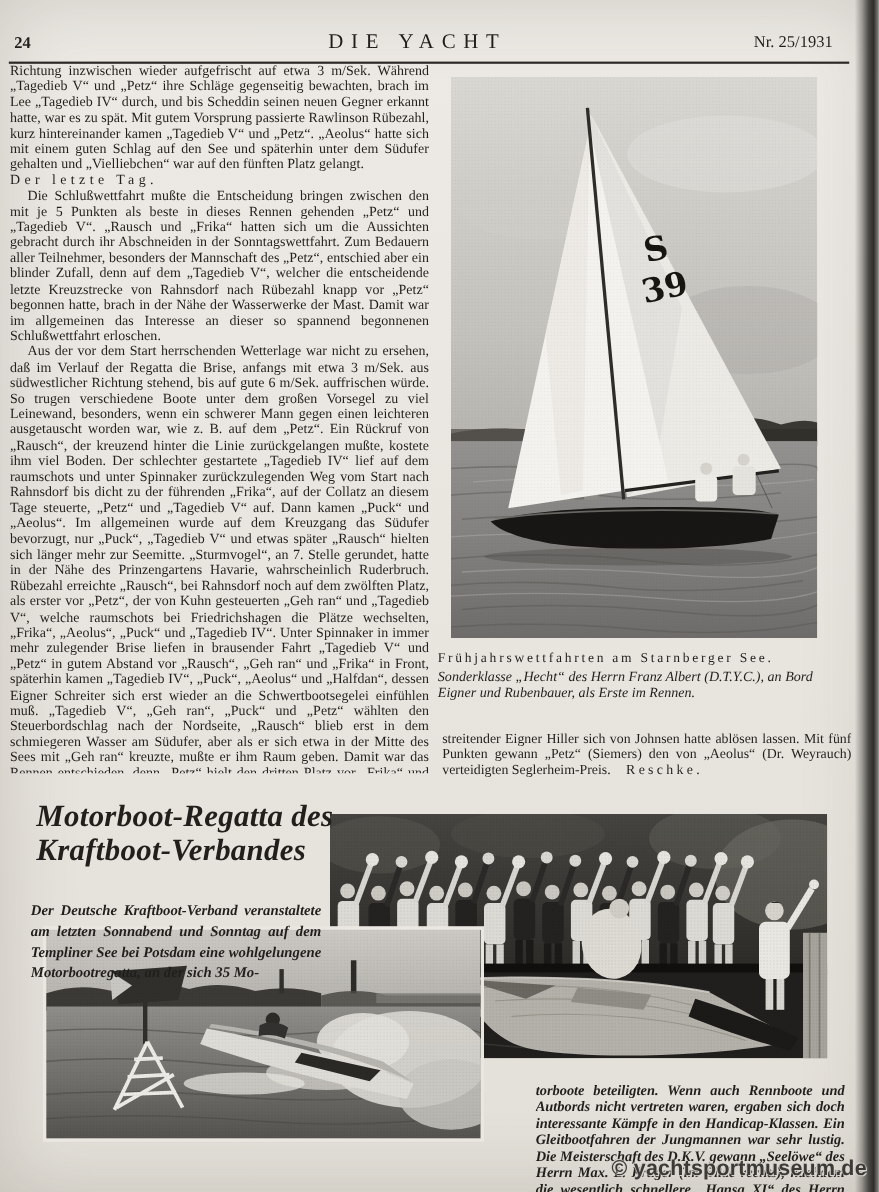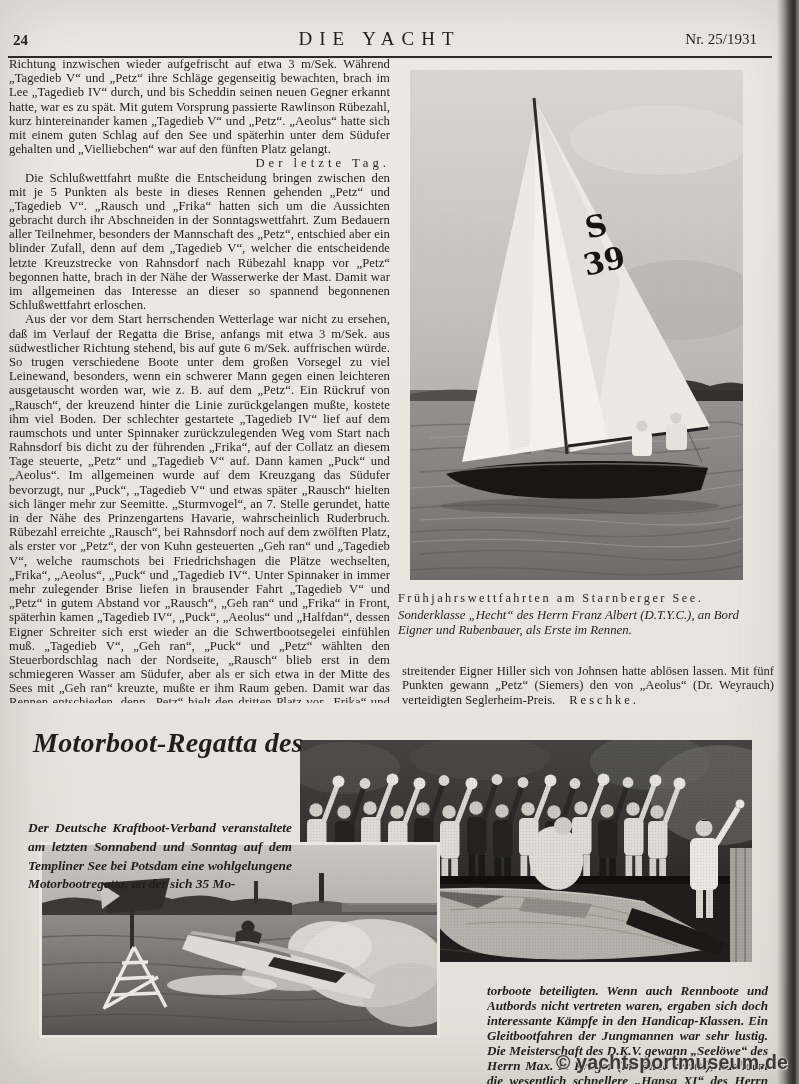--- a/index.html
+++ b/index.html
@@ -14,21 +14,21 @@
   .pagenum{left:13px;top:32px;font-size:15px;font-weight:bold;}
   .masthead{left:0;right:40px;top:28px;text-align:center;font-size:19px;letter-spacing:7px;}
   .issue{right:42px;top:31px;font-size:15px;}
   .rule{left:8px;top:56px;width:764px;height:2px;background:#2c2a26;}
   
   .colL{left:9px;top:57px;width:381px;height:646px;overflow:hidden;}
   .just{text-align:justify;hyphens:auto;-webkit-hyphens:auto;}
   .body-txt{font-size:12.7px;line-height:14.18px;letter-spacing:.05px;}
   .colL p{margin:0;}
   .colL p.ind{text-indent:16px;}
-  .subhead{text-align:right;letter-spacing:4px;margin:0;}
+  .subhead{text-align:left;letter-spacing:4px;margin:0;}
   
   .photo1{left:410px;top:70px;width:333px;height:510px;}
   .caption{left:398px;top:591px;width:376px;text-align:left;font-family:Liberation Serif, serif;}
   .cap1{font-size:12.3px;letter-spacing:2.5px;}
   .cap2{font-size:12.8px;font-style:italic;line-height:15px;margin-top:2px;}
   .colR{left:402px;top:651px;width:372px;height:52px;overflow:hidden;font-size:12.6px;line-height:14.6px;}
   .byline{letter-spacing:3px;padding-left:14px;white-space:nowrap;}
   
   .mb-head{left:33px;top:727px;width:278px;font-size:28px;line-height:31px;font-weight:bold;font-style:italic;letter-spacing:.3px;}
   .mb-intro{left:28px;top:806px;width:264px;height:84px;overflow:hidden;font-size:13.4px;line-height:18.6px;font-weight:bold;font-style:italic;}
@@ -128,20 +128,21 @@
 
   <div class="abs caption z3">
     <div class="cap1">Frühjahrswettfahrten am Starnberger See.</div>
     <div class="cap2">Sonderklasse „Hecht“ des Herrn Franz Albert (D.T.Y.C.), an Bord Eigner und Rubenbauer, als Erste im Rennen.</div>
   </div>
 
   <p class="abs colR just z3"><span>streitender Eigner Hiller sich von Johnsen hatte ablösen lassen. Mit fünf Punkten gewann „Petz“ (Siemers) den von „Aeolus“ (Dr. Weyrauch) verteidigten Seglerheim-Preis.</span><span class="byline">Reschke.</span></p>
 
   <div class="abs mb-head z3">
     <div>Motorboot-Regatta des</div>
+    <div>Kraftboot-Verbandes</div>
   </div>
 
   <p class="abs mb-intro just z3">Der Deutsche Kraftboot-Verband veranstaltete am letzten Sonnabend und Sonntag auf dem Templiner See bei Potsdam eine wohlgelungene Motorbootregatta, an der sich 35 Mo-</p>
 
   <div class="abs photo2 z1">
     <svg viewBox="0 0 452 222" preserveAspectRatio="none">
       <defs>
         <linearGradient id="bg2" x1="0" y1="0" x2="0" y2="1">
           <stop offset="0" stop-color="#454440"></stop>
             <stop offset=".6" stop-color="#2e2d29"></stop>

